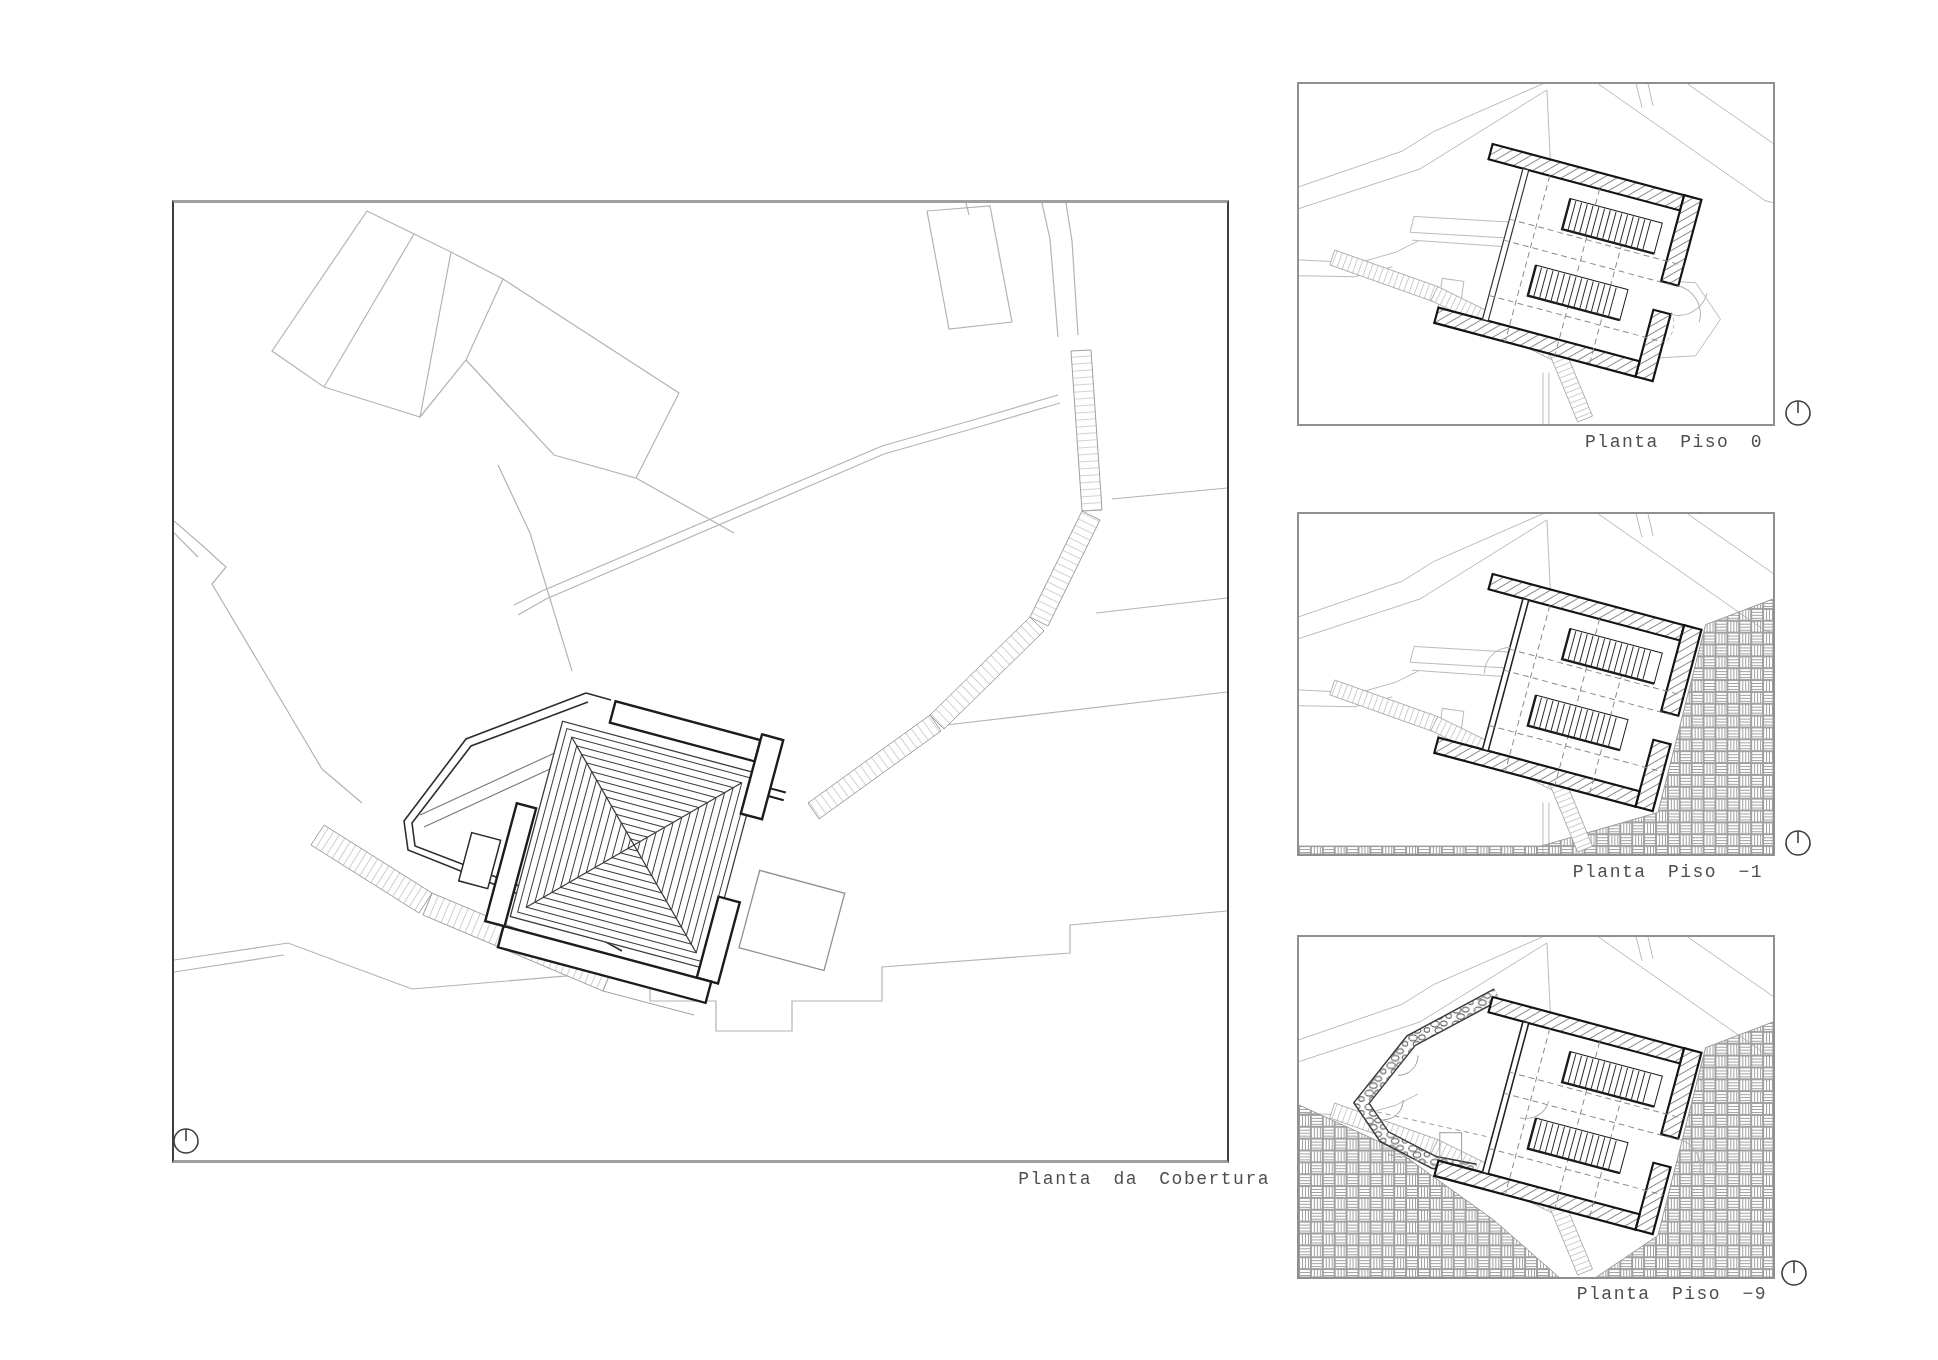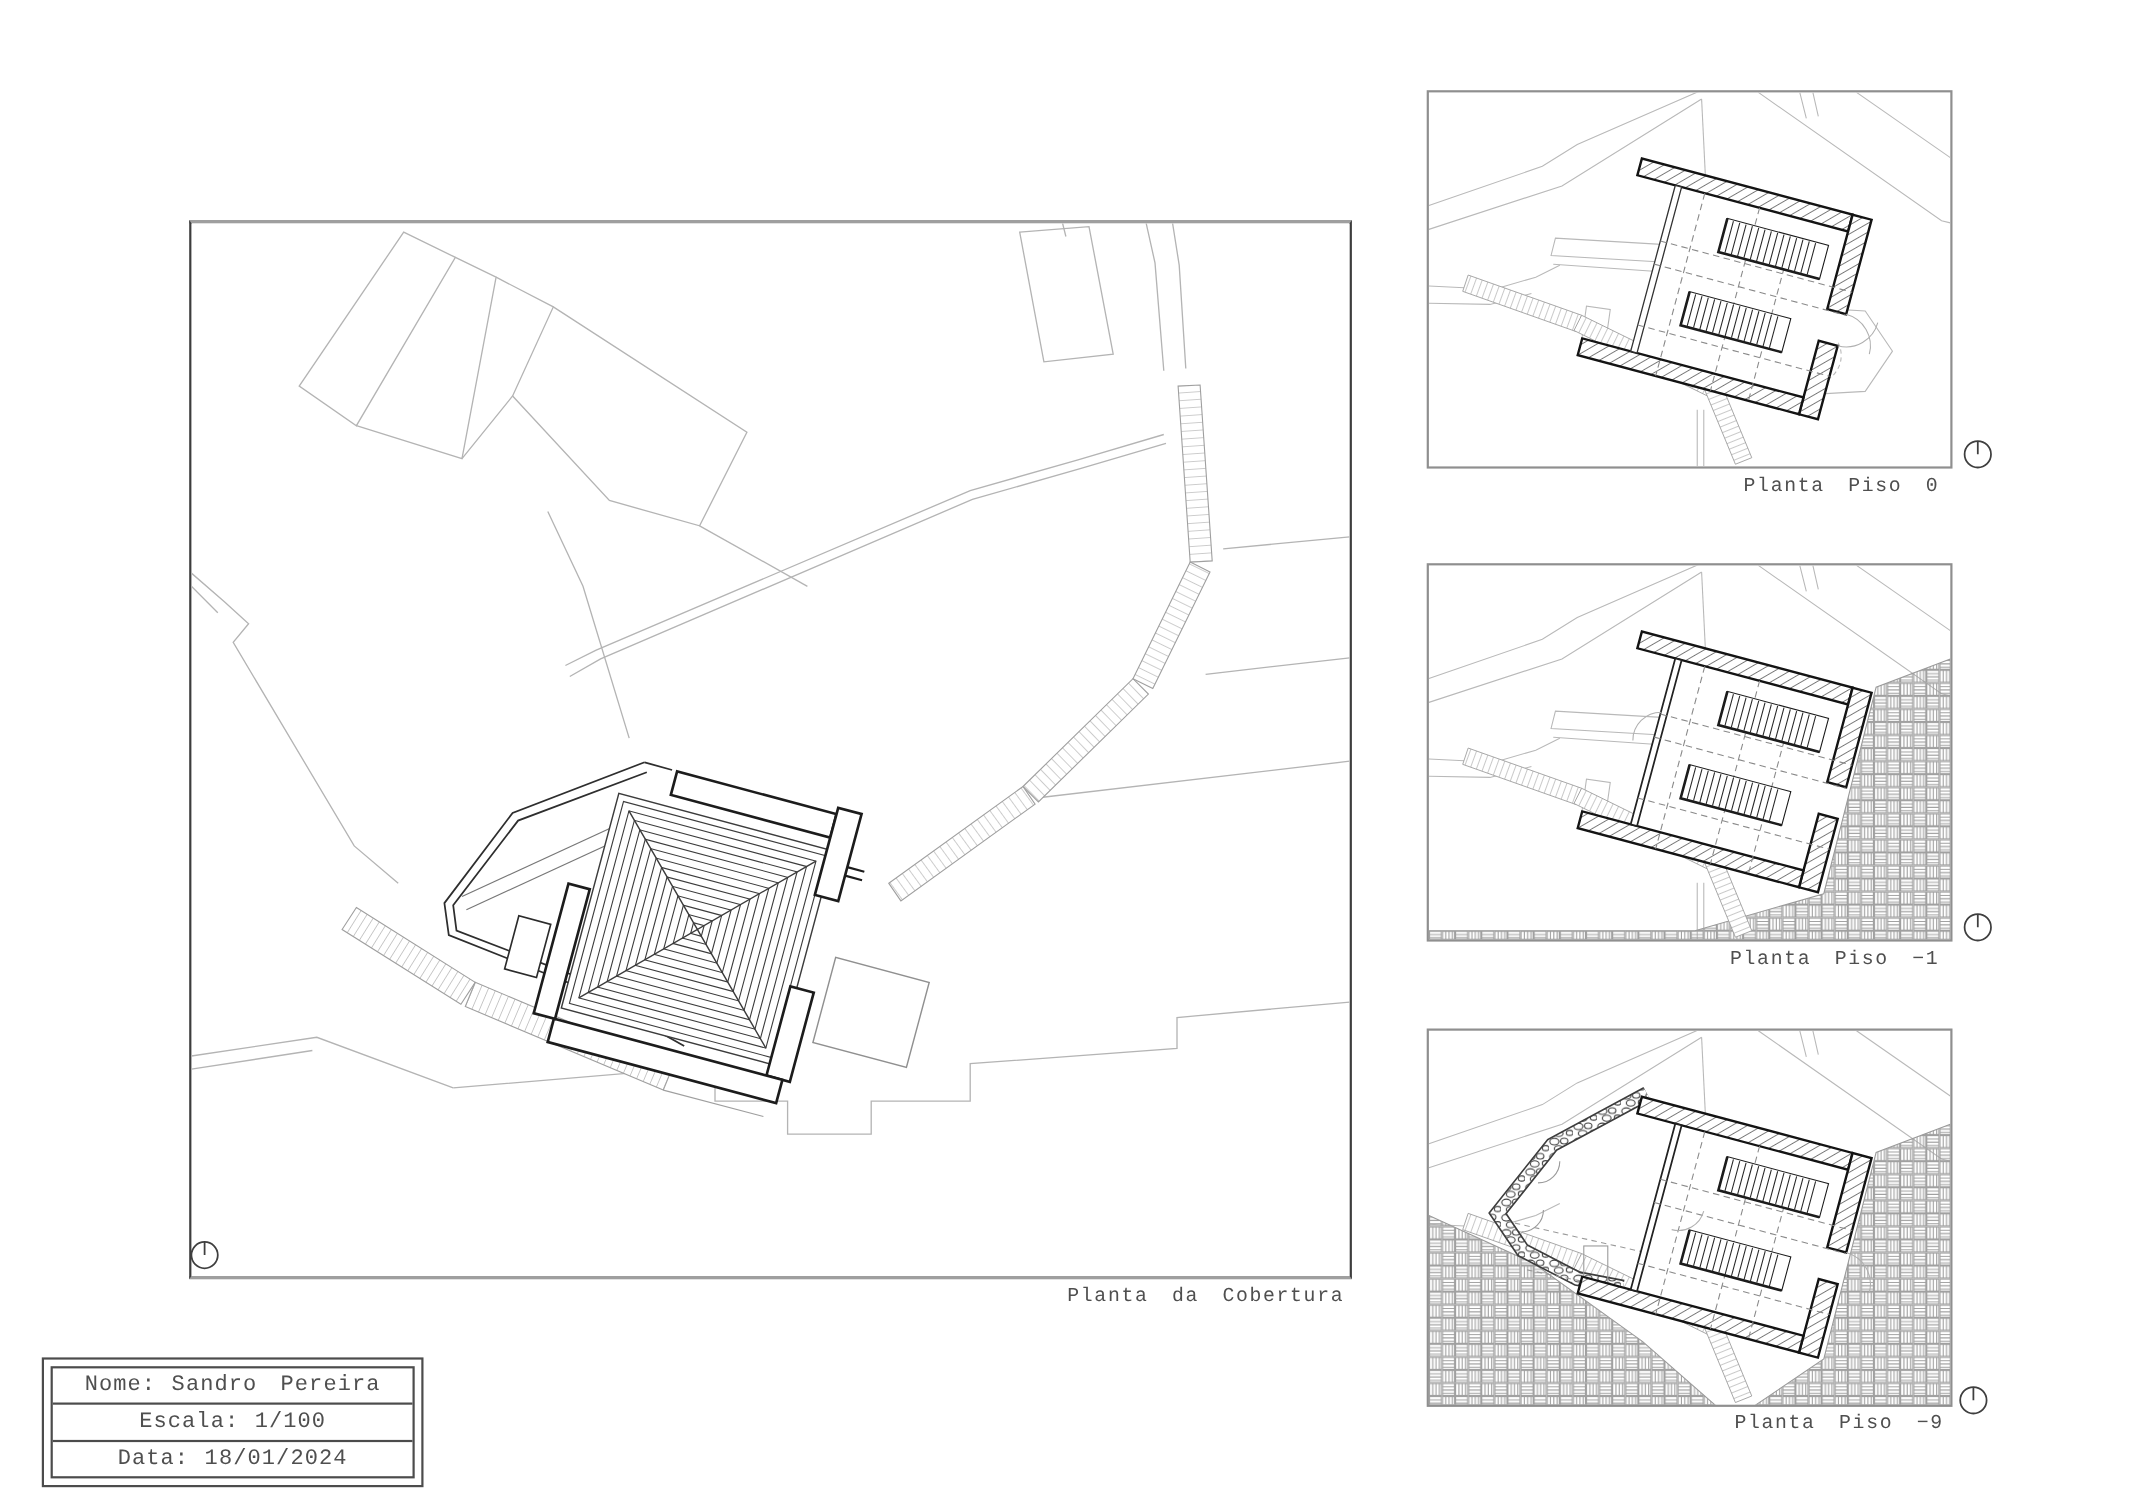--- a/index.html
+++ b/index.html
@@ -174,21 +174,21 @@
         <rect x="-160" y="30" width="30" height="50" fill="#fff" stroke="#2b2b2b" stroke-width="1.5"></rect>
       </g>
     </svg>
   </div>
   <div class="north" style="left:170px;top:1124px;">
     <svg viewBox="0 0 32 32">
         <circle cx="16" cy="17" r="12" fill="none" stroke="#3f3f3f" stroke-width="1.6"></circle>
         <line x1="16" y1="5" x2="16" y2="17" stroke="#3f3f3f" stroke-width="1.6"></line>
       </svg>
   </div>
-  <div class="plan-label" style="left:960px;top:1169px;width:262px;">Planta da Cobertura</div>
+  <div class="plan-label" style="left:1008px;top:1169px;width:262px;">Planta da Cobertura</div>
 
   <div class="panel floor-panel fp0">
     <svg viewBox="0 0 478 344" preserveAspectRatio="none">
       <g stroke="#b9b9b9" fill="none" stroke-width="1">
         <path d="M0,126 L122,86 L250,6"></path>
           <path d="M0,104 L104,68 L136,48 L250,-2"></path>
         <path d="M250,6 L254,88"></path>
           <path d="M340,0 L346,24 M352,0 L357,22"></path>
         <path d="M302,0 L470,118 L478,120"></path>
           <path d="M392,0 L478,60"></path>
@@ -374,30 +374,14 @@
     </svg>
   </div>
   <div class="north" style="left:1778px;top:1256px;">
     <svg viewBox="0 0 32 32">
         <circle cx="16" cy="17" r="12" fill="none" stroke="#3f3f3f" stroke-width="1.6"></circle>
         <line x1="16" y1="5" x2="16" y2="17" stroke="#3f3f3f" stroke-width="1.6"></line>
       </svg>
   </div>
   <div class="plan-label" style="left:1504px;top:1284px;width:263px;">Planta Piso −9</div>
 
-  <div class="titleblock">
-    <div class="inner">
-      <div class="row">
-        <span class="lab">Nome:</span>
-        <span class="val">Sandro Pereira</span>
-      </div>
-      <div class="row">
-        <span class="lab">Escala:</span>
-        <span class="val">1/100</span>
-      </div>
-      <div class="row">
-        <span class="lab">Data:</span>
-        <span class="val">18/01/2024</span>
-      </div>
-    </div>
-  </div>
 
 </div>
 
 </body></html>

